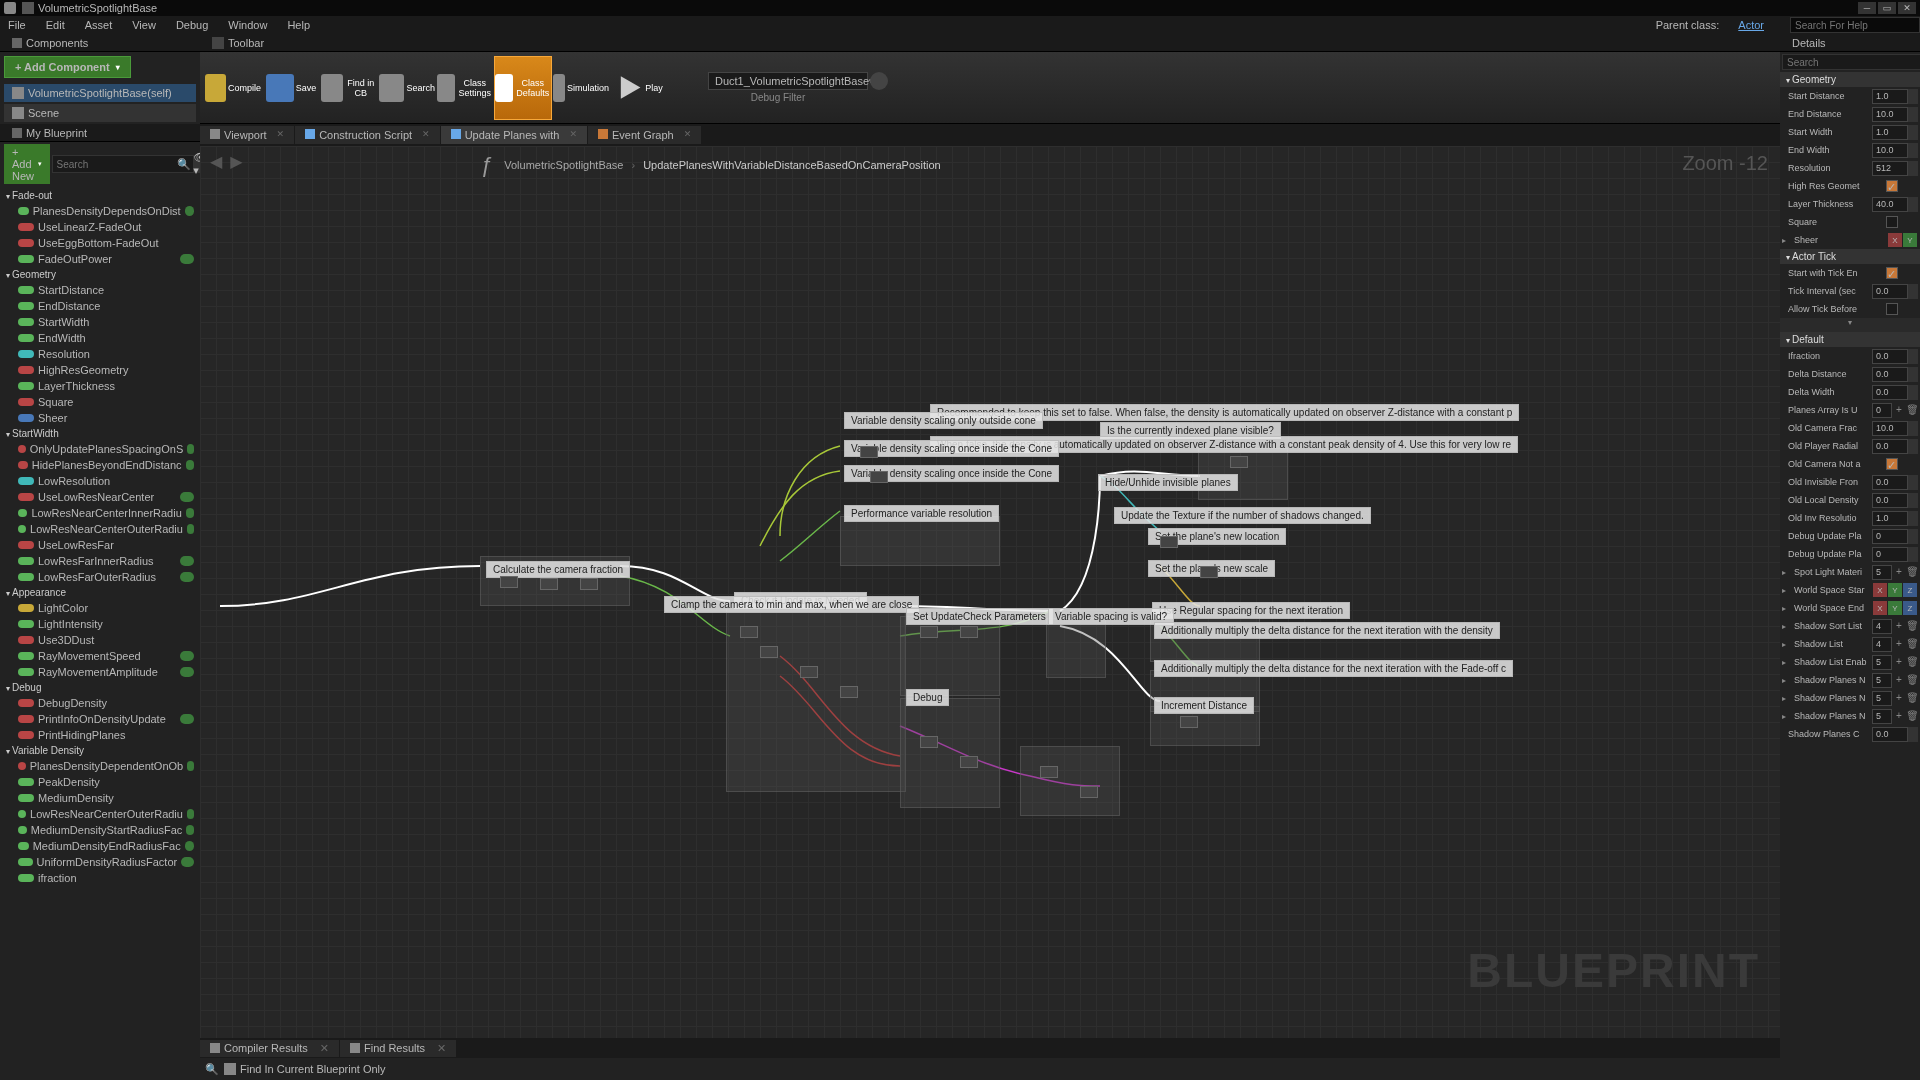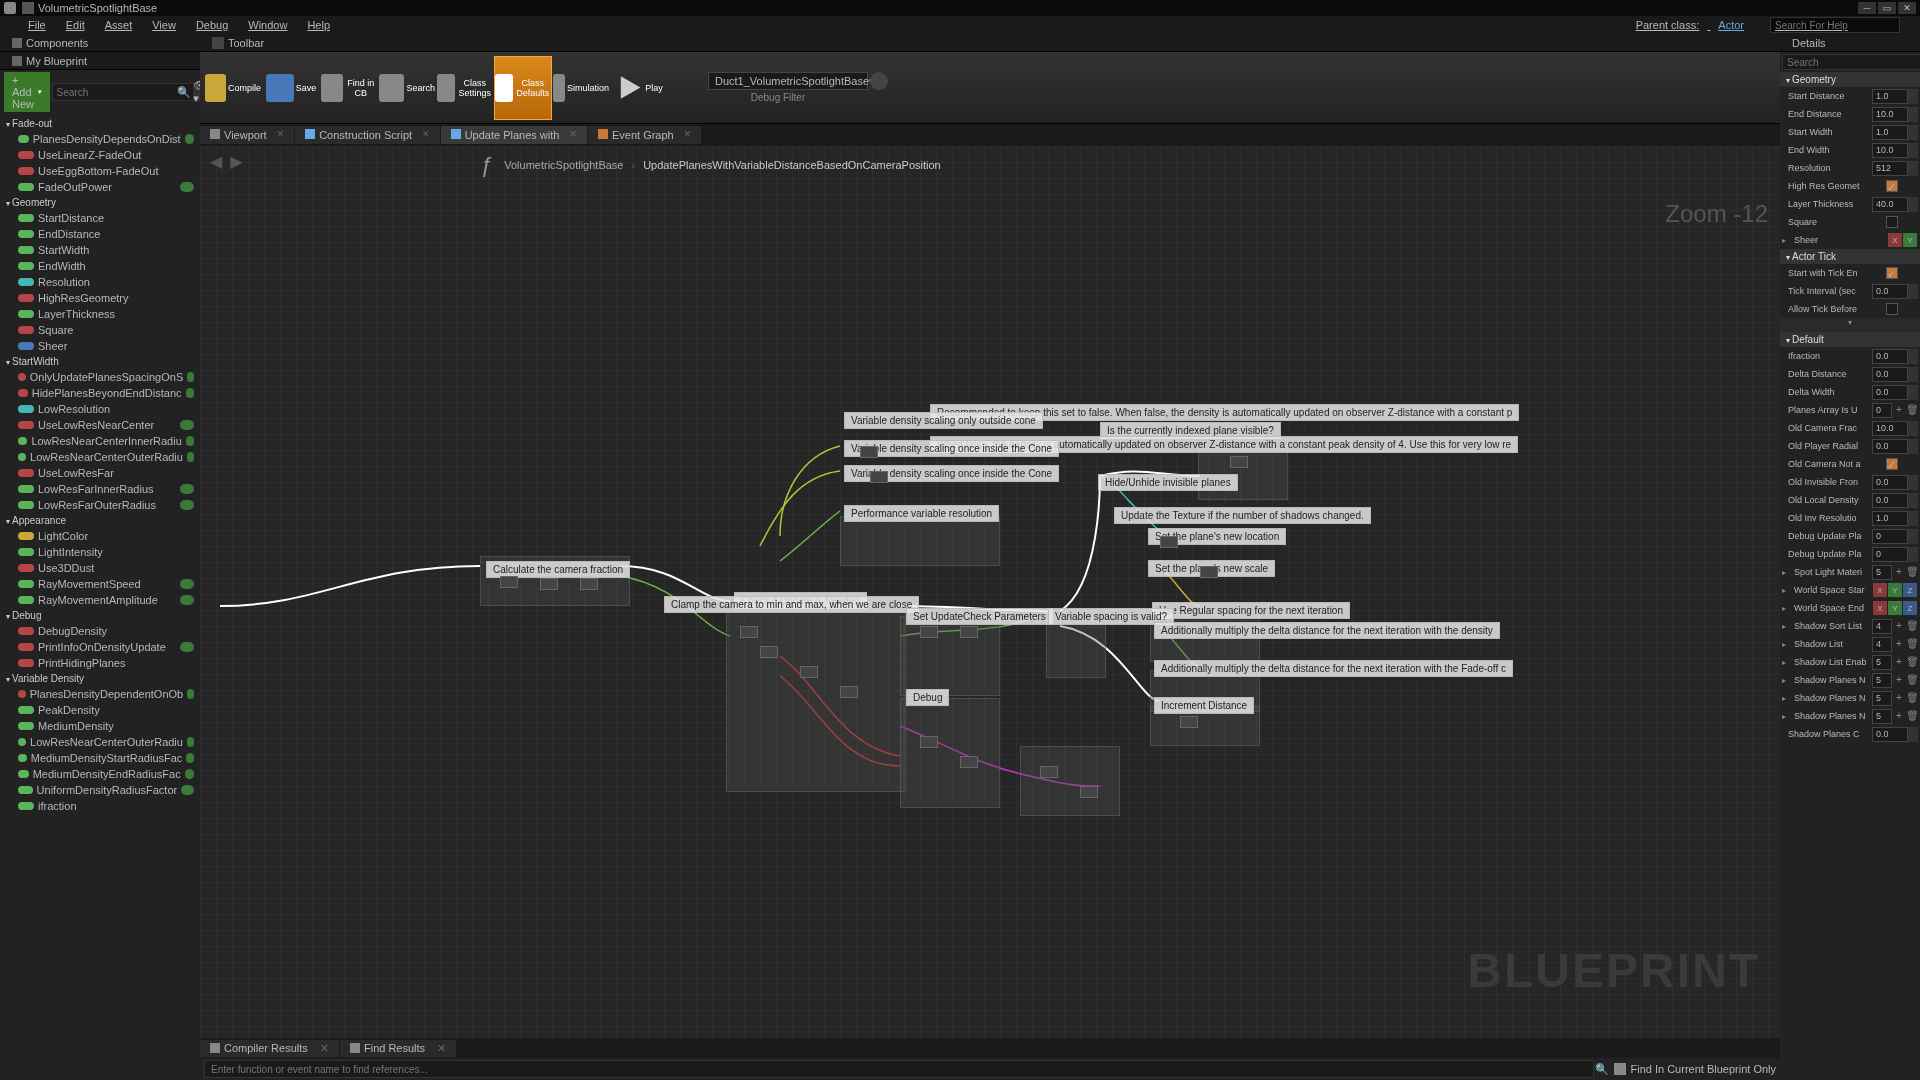--- a/index.html
+++ b/index.html
@@ -2,21 +2,21 @@
 <html><head>
 <meta charset="utf-8">
 <style>
 * { margin:0; padding:0; box-sizing:border-box; font-family:"Segoe UI",Tahoma,sans-serif; font-size:11px; color:#b8b8b8; user-select:none;}
 body { background:#1a1a1a; width:1920px; height:1080px; overflow:hidden;}
 .titlebar { height:16px; background:#0a0a0a; display:flex; align-items:center; padding:0 4px;}
 .titlebar .ue-logo{width:12px;height:12px;background:#888;border-radius:2px;margin-right:6px;}
 .titlebar .doc-icon{width:12px;height:12px;background:#555;margin-right:4px;}
 .win-ctrl{margin-left:auto;display:flex;gap:2px;}
 .win-ctrl span{width:18px;height:12px;background:#333;display:flex;align-items:center;justify-content:center;font-size:9px;}
-.menubar{height:18px;background:#1a1a1a;display:flex;align-items:center;padding:0 20px;gap:4px;text-decoration:underline;}
+.menubar{height:18px;background:#1a1a1a;display:flex;align-items:center;padding:0 0;gap:4px;}
 .menubar span{padding:2px 8px;cursor:pointer;}
 .parent-cls{margin-left:auto;color:#888;}
 .parent-cls .actor{color:#68a8e8;text-decoration:underline;}
 .searchhelp{width:130px;height:16px;background:#0a0a0a;border:1px solid #333;margin-left:6px;padding:0 4px;font-size:10px;color:#555;}
 
 .main{display:flex;height:calc(100% - 34px);}
 .left-col{width:200px;display:flex;flex-direction:column;background:#222;}
 .center-col{flex:1;display:flex;flex-direction:column;background:#2a2a2a;}
 .right-col{width:140px;background:#222;display:flex;flex-direction:column;}
 
@@ -75,21 +75,21 @@
  linear-gradient(#333 1px,transparent 1px),
  linear-gradient(90deg,#333 1px,transparent 1px);
  background-size:16px 16px,16px 16px,128px 128px,128px 128px;overflow:hidden;}
 .nav-arrows{position:absolute;top:6px;left:10px;display:flex;gap:8px;}
 .nav-arrows span{color:#555;font-size:16px;cursor:pointer;}
 .breadcrumb{position:absolute;top:6px;left:280px;font-size:16px;color:#888;display:flex;align-items:center;gap:8px;}
 .breadcrumb .fbig{font-size:22px;font-style:italic;color:#999;margin-right:4px;}
 .breadcrumb .par{color:#aaa;}
 .breadcrumb .sep{color:#666;}
 .breadcrumb .cur{color:#ccc;}
-.zoom-ind{position:absolute;top:6px;right:12px;font-size:24px;color:#555;margin-top:48px;}
+.zoom-ind{position:absolute;top:6px;right:12px;font-size:20px;color:#555;}
 .watermark{position:absolute;bottom:40px;right:20px;font-size:48px;font-weight:900;color:#3a3a3a;letter-spacing:2px;}
 
 .node-box{position:absolute;background:rgba(80,80,80,0.35);border:1px solid rgba(100,100,100,0.5);}
 .comment-box{position:absolute;background:rgba(230,230,230,0.85);color:#222;padding:2px 6px;font-size:10px;border:1px solid rgba(180,180,180,0.8);}
 
 .bottom-tabs{height:20px;background:#1a1a1a;display:flex;align-items:center;gap:1px;}
 .btab{padding:2px 10px;background:#2a2a2a;font-size:10px;display:flex;align-items:center;gap:4px;}
 .btab .bico{width:10px;height:10px;background:#888;}
 .btab .x{margin-left:8px;color:#666;}
 .find-bar{height:22px;background:#222;display:flex;align-items:center;padding:0 4px;}
@@ -144,20 +144,33 @@
  <span class="parent-cls"><span>Parent class:</span> <span class="actor">Actor</span></span>
  <input class="searchhelp" placeholder="Search For Help" style="">
 </div>
 
 <div class="main">
 
  <div class="left-col">
   <div class="panel-tab">
    <span class="eyedrop"></span>
    <span>Components</span>
+  </div>
+  <div>
+   <div class="add-comp">
+          <span>+ Add Component</span>
+        </div>
+   <div class="comp-item sel">
+          <span class="ico"></span>
+          <span>VolumetricSpotlightBase(self)</span>
+        </div>
+   <div class="comp-item">
+          <span class="ico"></span>
+          <span>Scene</span>
+        </div>
   </div>
   <div class="panel-tab">
    <span class="eyedrop"></span>
    <span>My Blueprint</span>
   </div>
   <div class="mybp-bar">
    <div class="addnew">
           <span>+ Add New</span>
         </div>
    <input class="search-sm" placeholder="Search" style="">
@@ -513,21 +526,20 @@
           <span>Compiler Results</span>
           <span class="x">✕</span>
         </div>
    <div class="btab">
           <span class="bico"></span>
           <span>Find Results</span>
           <span class="x">✕</span>
         </div>
   </div>
   <div class="find-bar">
-   <input class="find-inp" placeholder="Enter function or event name to find references..." style="">
    <span class="mag">🔍</span>
    <span class="chk"></span>
    <span>Find In Current Blueprint Only</span>
   </div>
  </div>
 
  <div class="right-col">
   <div class="panel-tab">
         <span>Details</span>
       </div>

